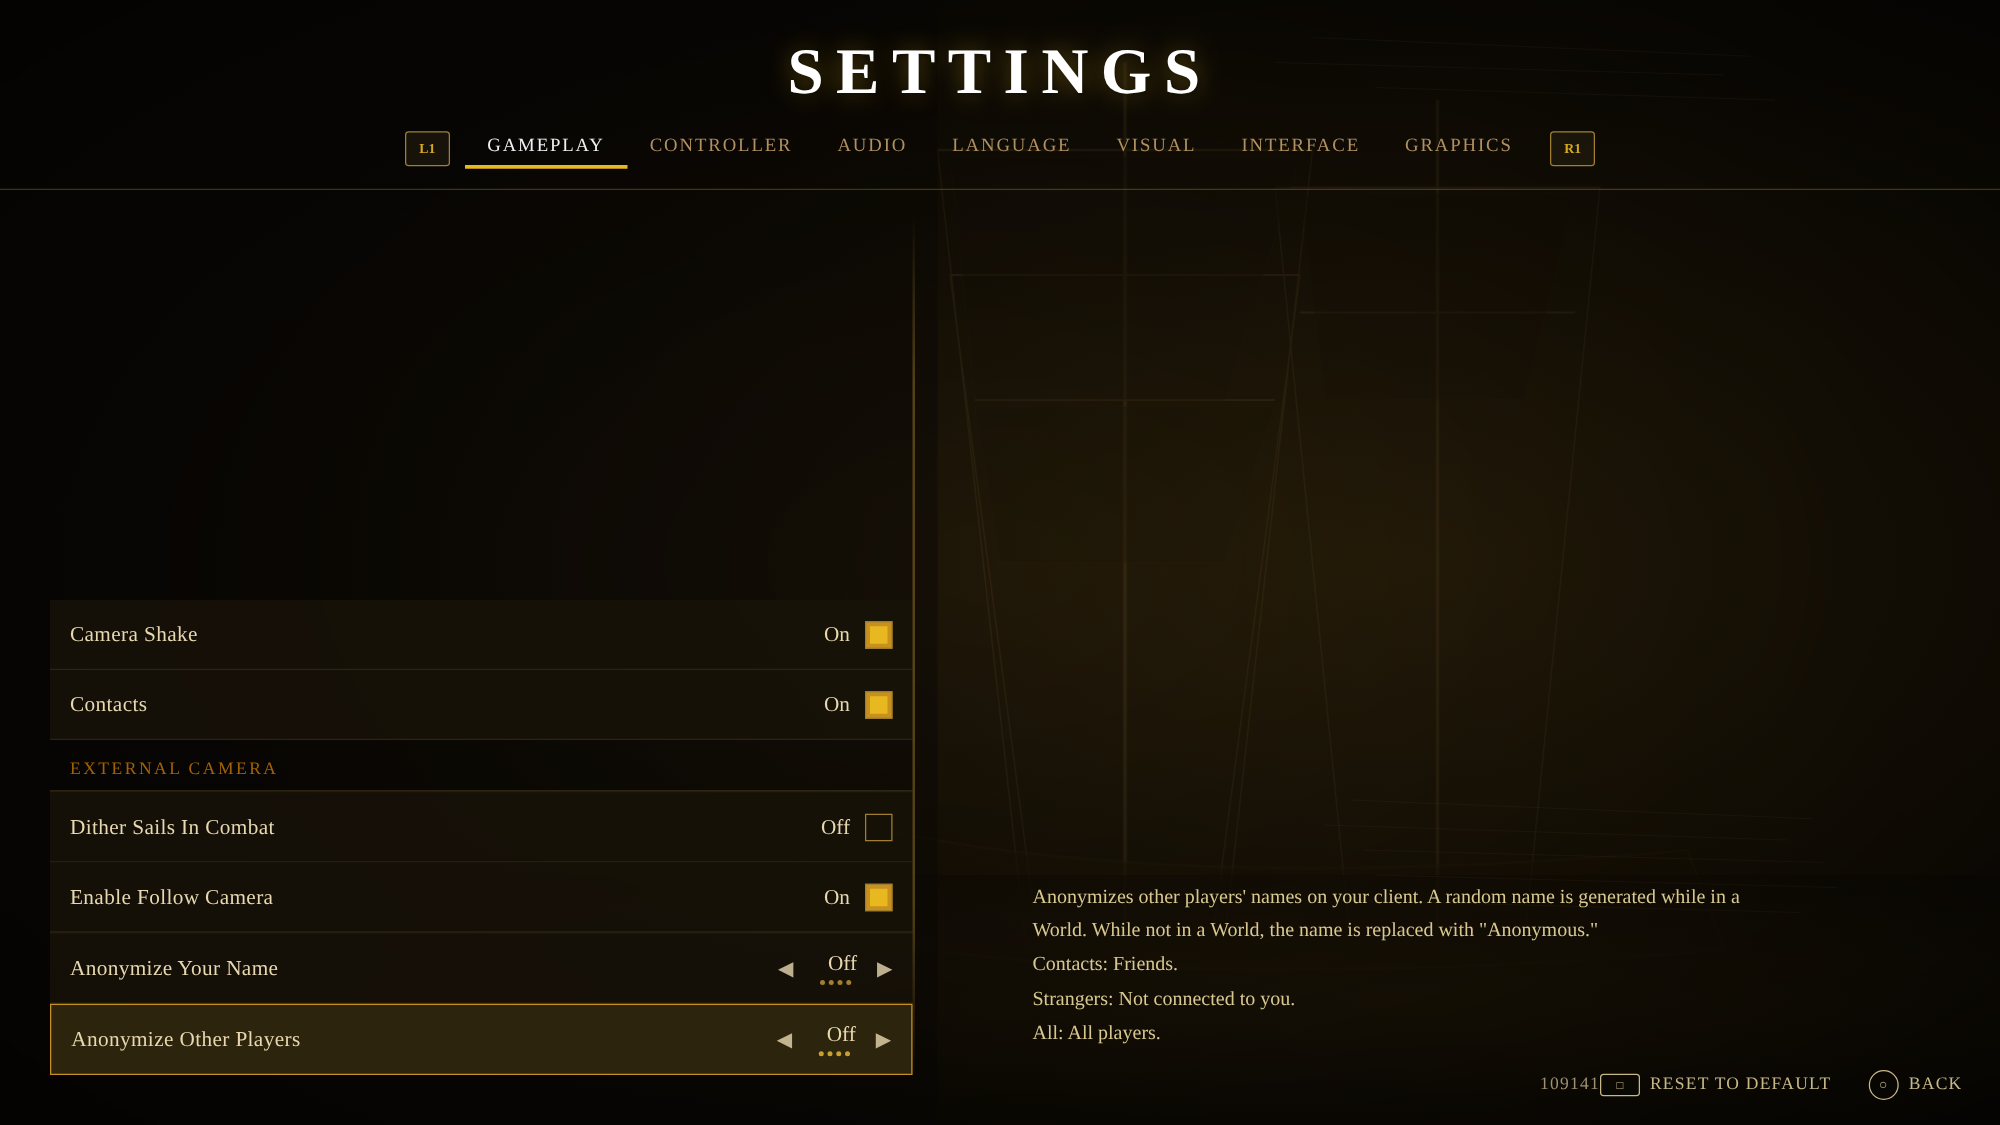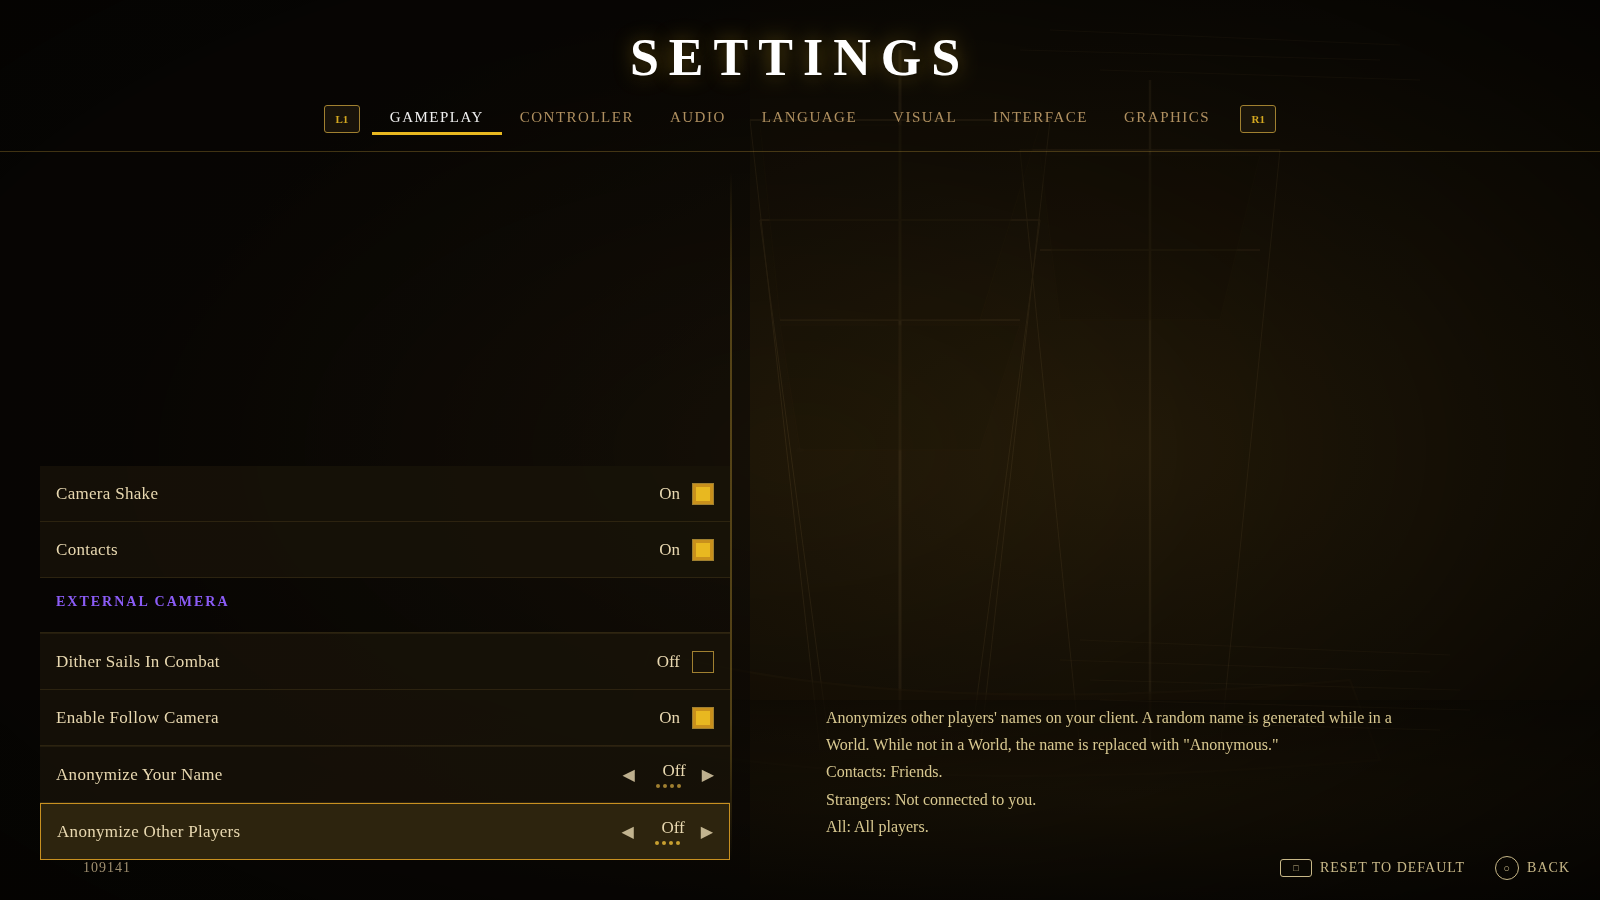--- a/index.html
+++ b/index.html
@@ -173,25 +173,25 @@
 
     .arrow-btn {
       font-size: 16px;
       color: #e8d8b0;
       cursor: pointer;
       opacity: 0.8;
     }
 
     
     .section-header {
-      padding: 16px 16px 22px;
+      padding: 16px 16px 8px;
       font-size: 14px;
-      font-weight: bold;
+      font-weight: normal;
       letter-spacing: 2px;
-      color: #8b5cf6;
+      color: #a16207;
       text-transform: uppercase;
       border-bottom: 1px solid rgba(80,65,30,0.5);
     }
 
     
     .section-divider {
       height: 1px;
       background: rgba(80,65,30,0.4);
       margin: 0;
     }
@@ -221,24 +221,23 @@
       align-self: stretch;
     }
 
     
     .bottom-bar {
       position: absolute;
       bottom: 20px;
       left: 16px;
       right: 0;
       display: flex;
-      justify-content: space-between;
+      justify-content: flex-end;
       align-items: center;
       padding: 0 30px;
-      margin-left: 37px;
     }
 
     .bottom-code {
       font-size: 14px;
       color: #a09070;
       letter-spacing: 1px;
     }
 
     .bottom-actions {
       display: flex;

